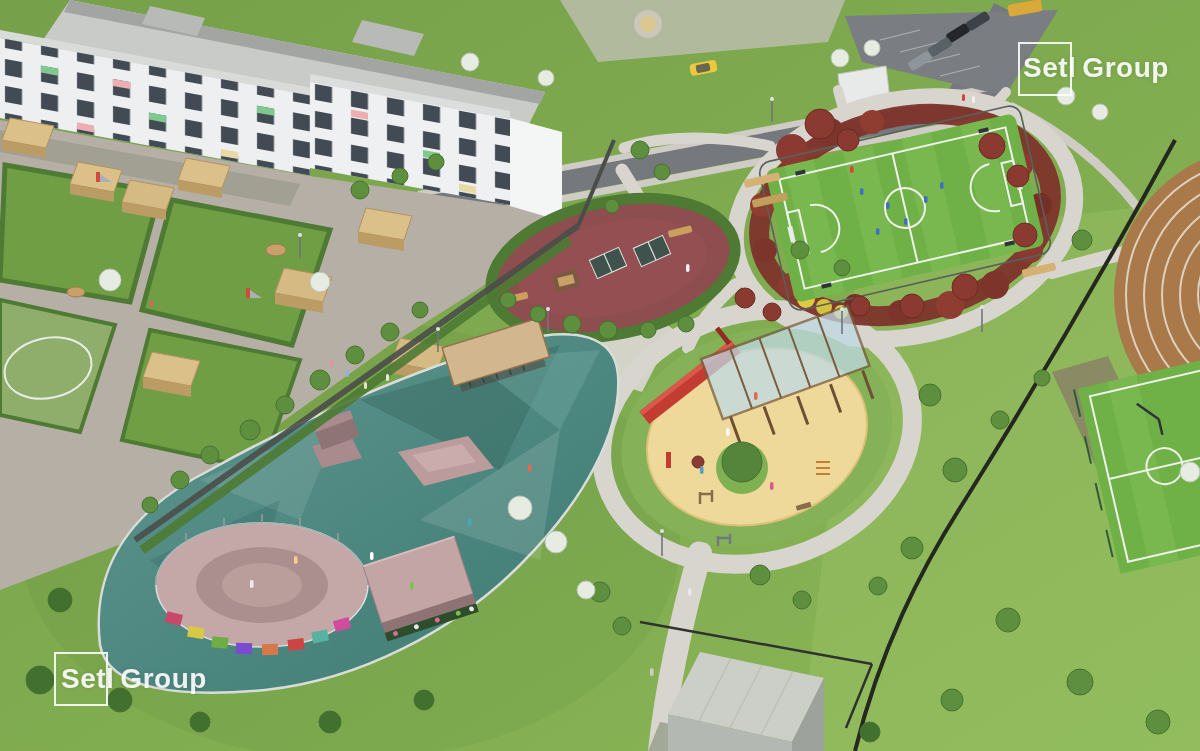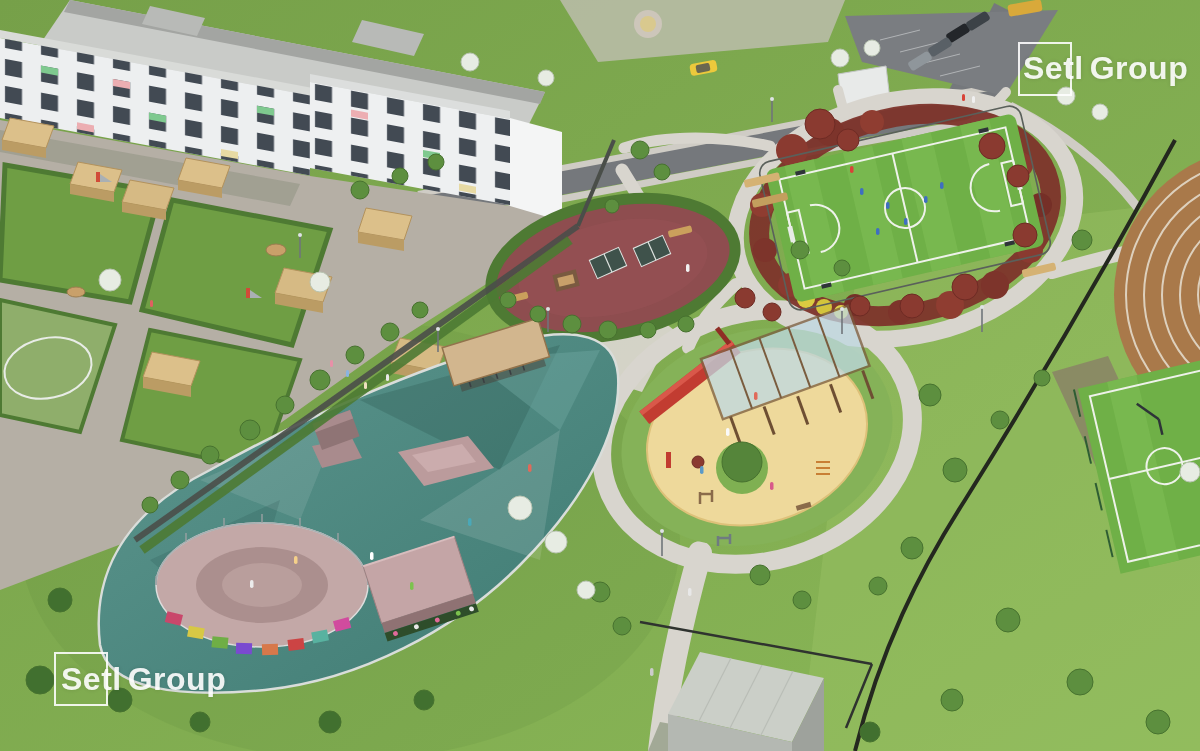--- a/index.html
+++ b/index.html
@@ -1,21 +1,21 @@
 <!DOCTYPE html>
 <html><head>
 <meta charset="utf-8">
 <style>
   html,body{margin:0;padding:0;background:#222;}
   #stage{position:relative;width:1200px;height:751px;overflow:hidden;
          font-family:"Liberation Sans",sans-serif;background:#7aa24b;}
   #stage svg{display:block}
   .logo{position:absolute;color:rgba(255,255,255,.9);}
   .logo .box{position:absolute;width:50px;height:50px;border:2px solid rgba(255,255,255,.88);}
-  .logo .txt{position:absolute;display:flex;gap:6px;font-size:32px;font-weight:700;
+  .logo .txt{position:absolute;display:flex;gap:6px;font-size:28px;font-weight:700;
              letter-spacing:.5px;line-height:28px;white-space:nowrap;
              text-shadow:0 0 4px rgba(0,0,0,.12);}
   .logo-tr{left:1016px;top:40px;width:150px;height:56px;}
   .logo-tr .box{left:2px;top:2px;}
   .logo-tr .txt{left:7px;top:14px;}
   .logo-bl{left:52px;top:650px;width:150px;height:56px;}
   .logo-bl .box{left:2px;top:2px;}
   .logo-bl .txt{left:9px;top:15px;}
 </style>
 </head>

